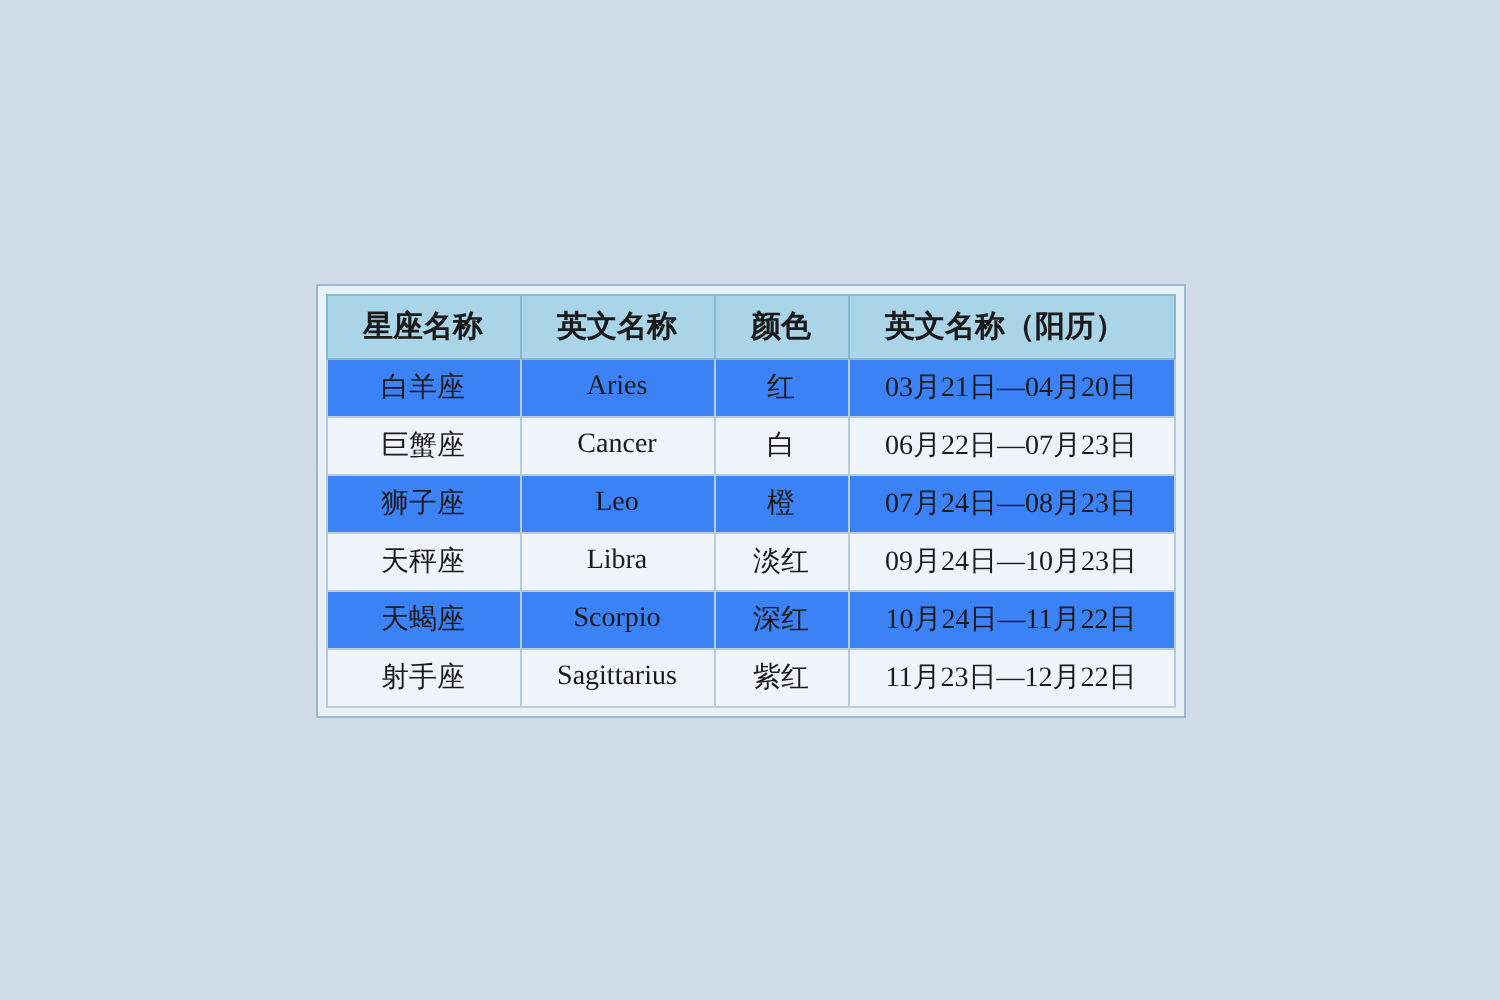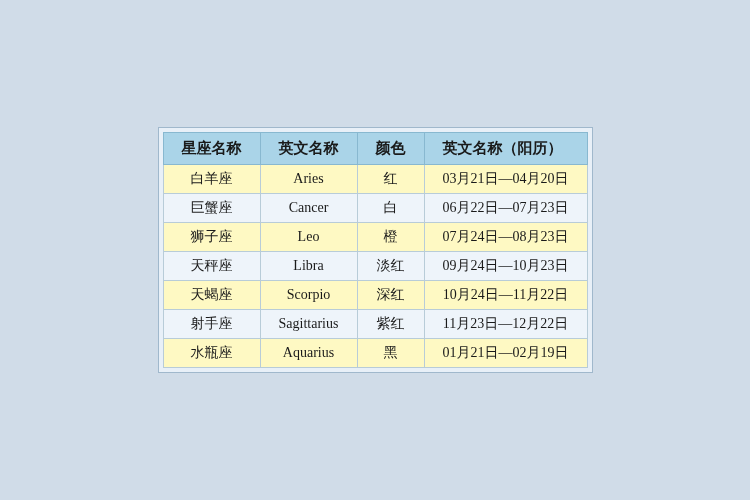--- a/index.html
+++ b/index.html
@@ -38,21 +38,21 @@
       border: 1px solid #88b8d0;
       font-size: 15px;
     }
 
     td {
       padding: 5px 18px;
       text-align: center;
       border: 1px solid #b8ccd8;
       font-size: 14px;
       color: #1a1a1a;
-      background-color: #fef9c3;
+      background-color: #3b82f6;
     }
 
     tr:nth-child(even) td {
       background-color: #eef4fa;
     }
   </style>
 </head>
 <body>
 
 <div class="table-container">
@@ -95,21 +95,15 @@
           <td>Scorpio</td>
           <td>深红</td>
           <td>10月24日—11月22日</td>
         </tr>
         <tr>
           <td>射手座</td>
           <td>Sagittarius</td>
           <td>紫红</td>
           <td>11月23日—12月22日</td>
         </tr>
-        <tr>
-          <td>水瓶座</td>
-          <td>Aquarius</td>
-          <td>黑</td>
-          <td>01月21日—02月19日</td>
-        </tr>
       </tbody>
   </table>
 </div>
 
 </body></html>

